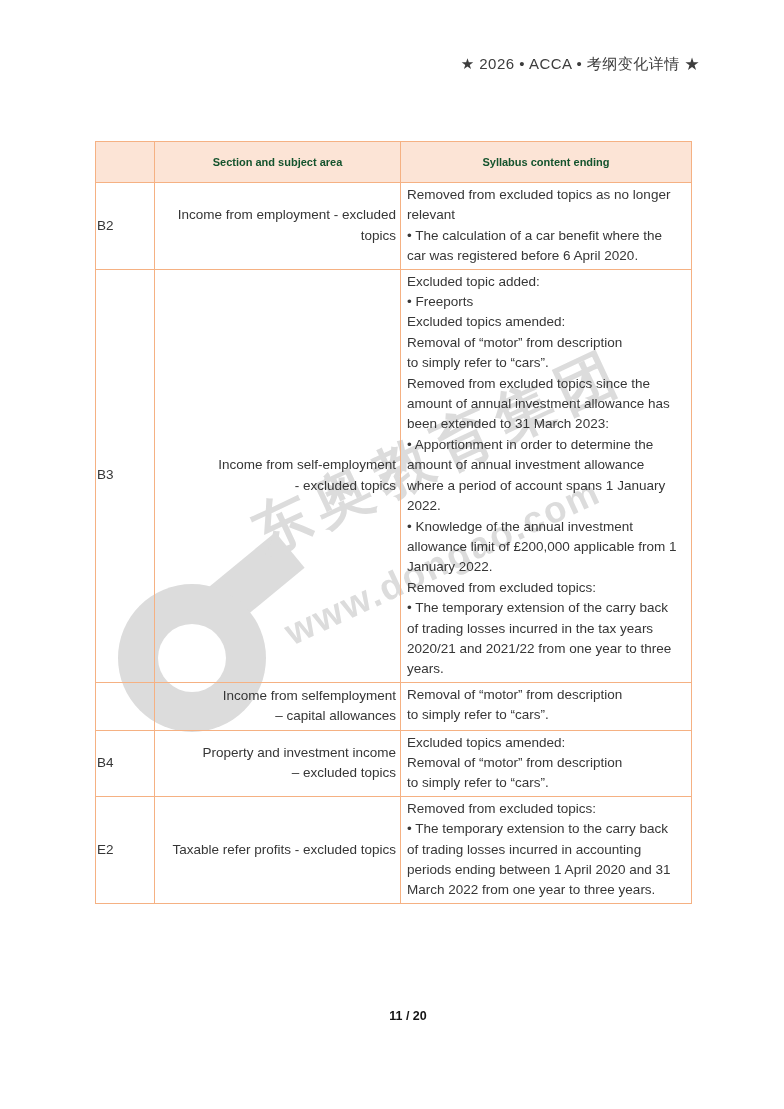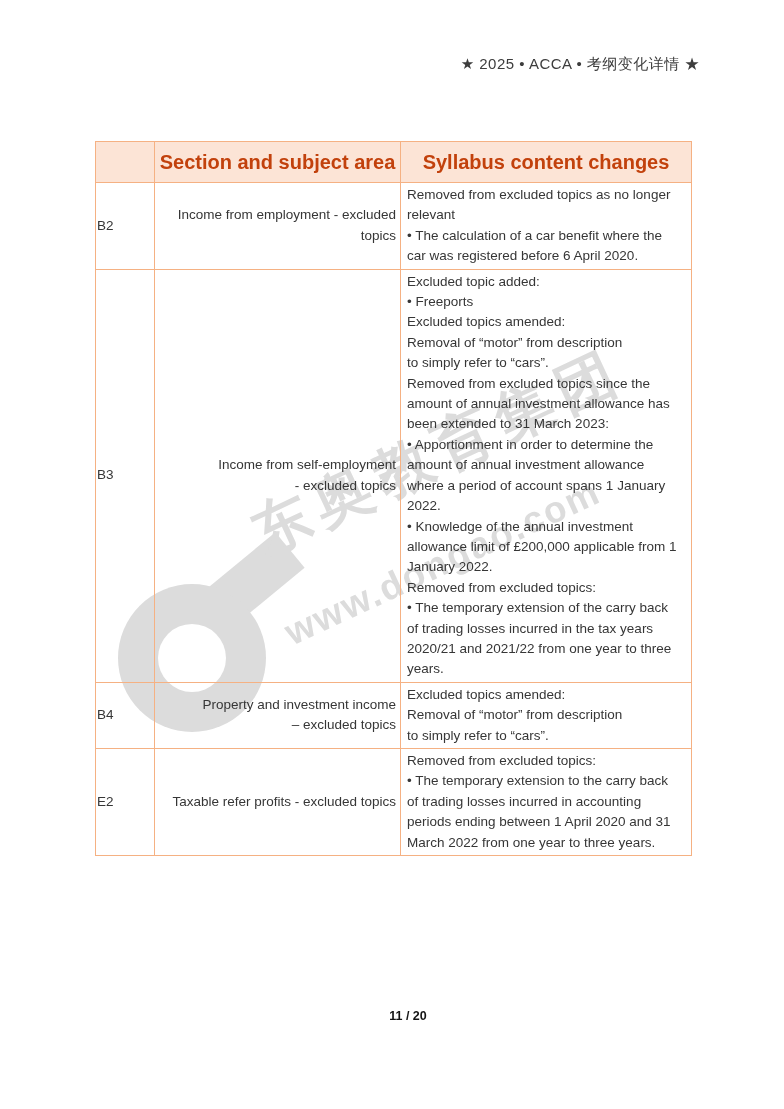--- a/index.html
+++ b/index.html
@@ -48,21 +48,21 @@
     position:absolute; left:95px; top:141px; width:596px;
     border-collapse:collapse; table-layout:fixed; z-index:1;
     background:transparent;
   }
   .tbl col.c1 { width:59px; }
   .tbl col.c2 { width:246px; }
   .tbl col.c3 { width:291px; }
   .tbl th, .tbl td { border:1px solid #f5b183; }
   .tbl thead th {
     background:#fce4d6; height:38px;
-    font-size:20px; font-weight:bold; color:#c2410c;
+    font-size:11px; font-weight:bold; color:#14532d;
     text-align:center; vertical-align:middle;
   }
   .tbl td {
     font-size:13.5px; color:#363636; line-height:20.4px;
     background:transparent;
   }
   td.code { text-align:left; vertical-align:middle; }
   td.section { vertical-align:middle; padding:3px 4px 3px 8px; white-space:pre-line;text-align:right; }
   td.changes { vertical-align:top; padding:2px 4px 2px 6px; white-space:pre-line;margin-left:23px; }
 </style>
@@ -74,34 +74,34 @@
   <div class="watermark">
     <svg class="wm-logo" width="230" height="225" viewBox="0 0 230 225">
       <line x1="105" y1="100" x2="190" y2="30" stroke="currentColor" stroke-width="46"></line>
       <circle cx="92" cy="138" r="74" fill="currentColor"></circle>
       <circle cx="92" cy="138" r="34" fill="#ffffff"></circle>
     </svg>
     <div class="wm-brand">东奥教育集团</div>
     <div class="wm-url">www.dongao.com</div>
   </div>
 
-  <div class="hdr">★ 2025 • ACCA • 考纲变化详情 ★</div>
+  <div class="hdr">★ 2026 • ACCA • 考纲变化详情 ★</div>
 
 
   <table class="tbl">
     <colgroup>
         <col class="c1">
         <col class="c2">
         <col class="c3">
       </colgroup>
     <thead>
       <tr>
         <th></th>
         <th>Section and subject area</th>
-        <th>Syllabus content changes</th>
+        <th>Syllabus content ending</th>
       </tr>
     </thead>
     <tbody>
       <tr>
         <td class="code">B2</td>
         <td class="section">Income from employment - excluded
 topics</td>
         <td class="changes">Removed from excluded topics as no longer
 relevant
 • The calculation of a car benefit where the
@@ -126,20 +126,27 @@
 • Knowledge of the annual investment
 allowance limit of £200,000 applicable from 1
 January 2022.
 Removed from excluded topics:
 • The temporary extension of the carry back
 of trading losses incurred in the tax years
 2020/21 and 2021/22 from one year to three
 years.</td>
       </tr>
       <tr>
+        <td class="code"></td>
+        <td class="section">Income from selfemployment
+– capital allowances</td>
+        <td class="changes">Removal of “motor” from description
+to simply refer to “cars”.</td>
+      </tr>
+      <tr>
         <td class="code">B4</td>
         <td class="section">Property and investment income
 – excluded topics</td>
         <td class="changes">Excluded topics amended:
 Removal of “motor” from description
 to simply refer to “cars”.</td>
       </tr>
       <tr>
         <td class="code">E2</td>
         <td class="section">Taxable refer profits - excluded topics</td>

